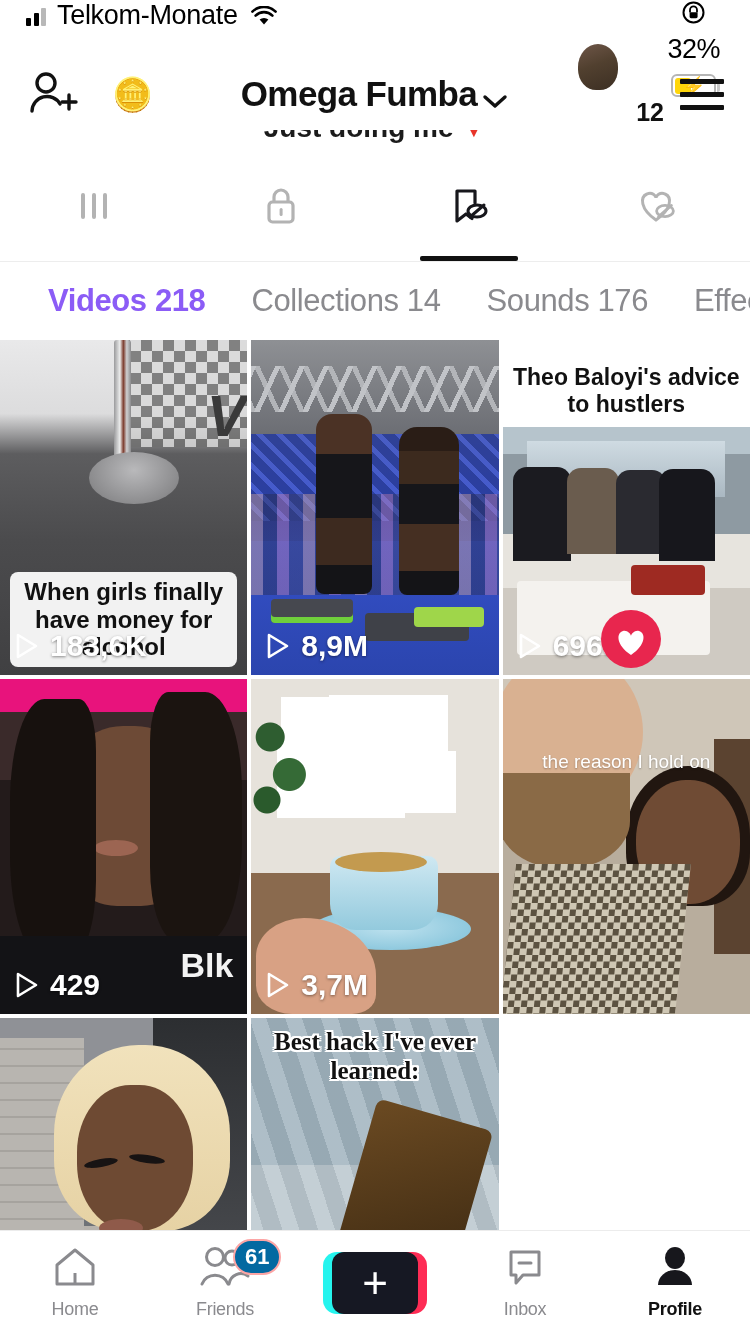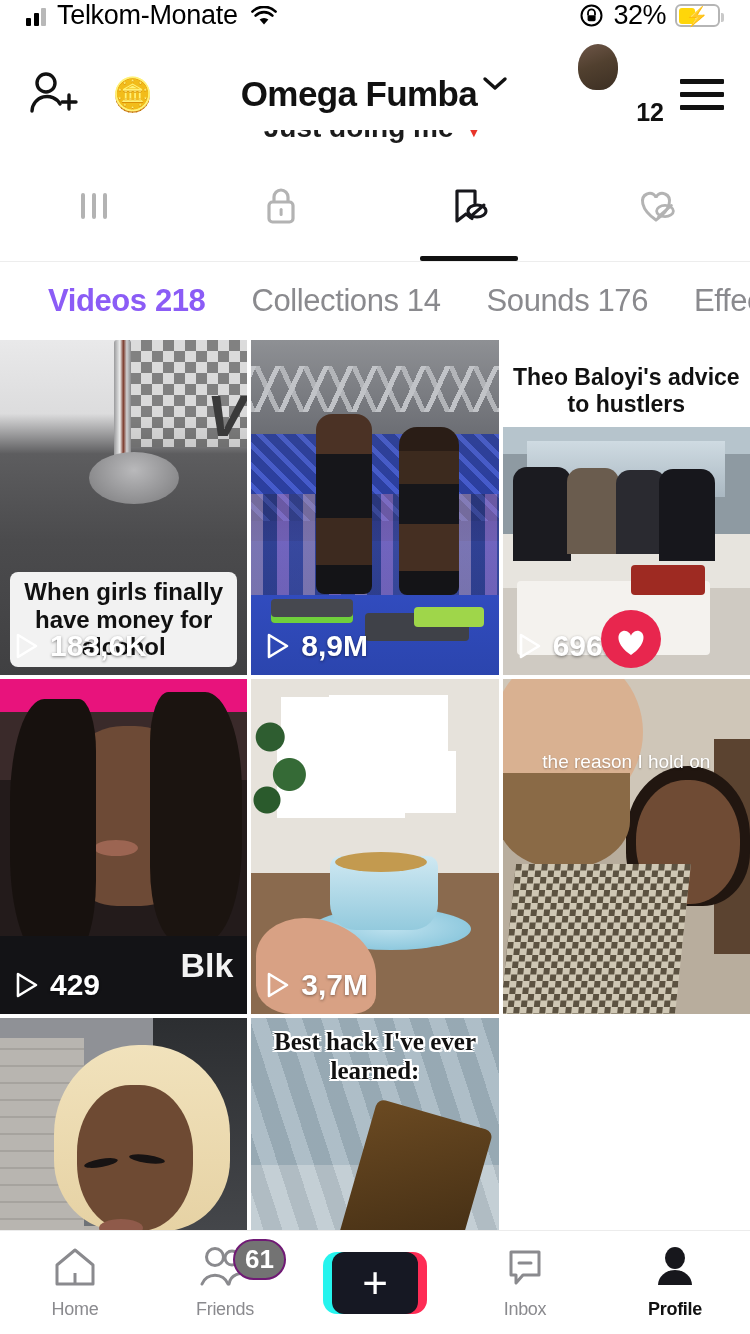--- a/index.html
+++ b/index.html
@@ -23,21 +23,21 @@
   .signal i:nth-child(2){ height:13px; }
   .signal i:nth-child(3){ height:18px; background:#b8b8b8; }
   .signal i:nth-child(4){ height:21px; background:#c9c9c9; display:none; }
   .carrier { font-size:27px; font-weight:500; letter-spacing:-0.3px; color:#000; }
   .wifi { width:26px; height:20px; position:relative; margin-left:2px; }
   .sb-time {
     position:absolute; left:0; right:0; text-align:center;
     font-size:28px; font-weight:600; letter-spacing:0px; color:#000;
     pointer-events:none;
   }
-  .sb-right { margin-left:auto; display:flex; align-items:center; gap:9px; }
+  .sb-right { margin-left:auto; display:flex; align-items:center; gap:9px;flex-direction:column; }
   .lockrot { width:25px; height:25px; }
   .batt-pct { font-size:27px; font-weight:500; color:#000; letter-spacing:-0.5px; }
   .battery { width:45px; height:23px; border:2.5px solid #b5b5b5; border-radius:6px; position:relative; }
   .battery:after {
     content:""; position:absolute; right:-6px; top:7px; width:3px; height:9px;
     background:#c9c9c9; border-radius:0 2px 2px 0;
   }
   .battery .fill {
     position:absolute; left:1.5px; top:1.5px; bottom:1.5px; width:40%;
     background:#ffd60a; border-radius:3px;
@@ -50,21 +50,21 @@
   
   .header {
     height:72px; display:flex; align-items:center;
     padding:0 26px; position:relative;
   }
   .hdr-left { display:flex; align-items:center; gap:34px; z-index:2; }
   .icon-btn { display:flex; align-items:center; justify-content:center; }
   .coins { font-size:33px; line-height:1; }
   .hdr-title {
     position:absolute; left:0; right:0; text-align:center;
-    display:flex; align-items:flex-start; justify-content:center; gap:4px;
+    display:flex; align-items:flex-end; justify-content:center; gap:4px;
     pointer-events:none;
   }
   .hdr-title .name {
     font-size:35px; font-weight:bold; color:#111; letter-spacing:-0.6px;
   }
   .hdr-right { margin-left:auto; display:flex; align-items:center; gap:28px; z-index:2; }
   .avatar-wrap { position:relative; width:54px; height:54px; }
   .avatar {
     width:54px; height:54px; border-radius:50%; overflow:hidden;
     background:#8d8f78; position:relative;
@@ -327,23 +327,23 @@
     display:flex; align-items:center;
   }
   .nav-item {
     flex:1; display:flex; flex-direction:column; align-items:center;
     justify-content:center; gap:6px; position:relative; height:100%;
   }
   .nav-label { font-size:18px; color:#8a8a8e; letter-spacing:-0.3px; }
   .nav-item.active .nav-label { color:#111; font-weight:bold; }
   .nav-badge {
     position:absolute; left:calc(50% + 8px); top:8px;
-    background:#737373; color:#fff; font-size:26px; font-weight:bold;
+    background:#0369a1; color:#fff; font-size:22px; font-weight:bold;
     border-radius:22px; padding:2px 10px; line-height:1.25; min-width:44px;
-    text-align:center; border:2px solid #701a75;
+    text-align:center; border:2px solid #fca5a5;
   }
   .create-btn {
     width:104px; height:62px; border-radius:14px; position:relative;
     display:flex; align-items:center; justify-content:center;
   }
   .create-btn .lcyan {
     position:absolute; left:0; top:0; bottom:0; width:44px;
     background:#25f4ee; border-radius:14px 0 0 14px;
   }
   .create-btn .rpink {

